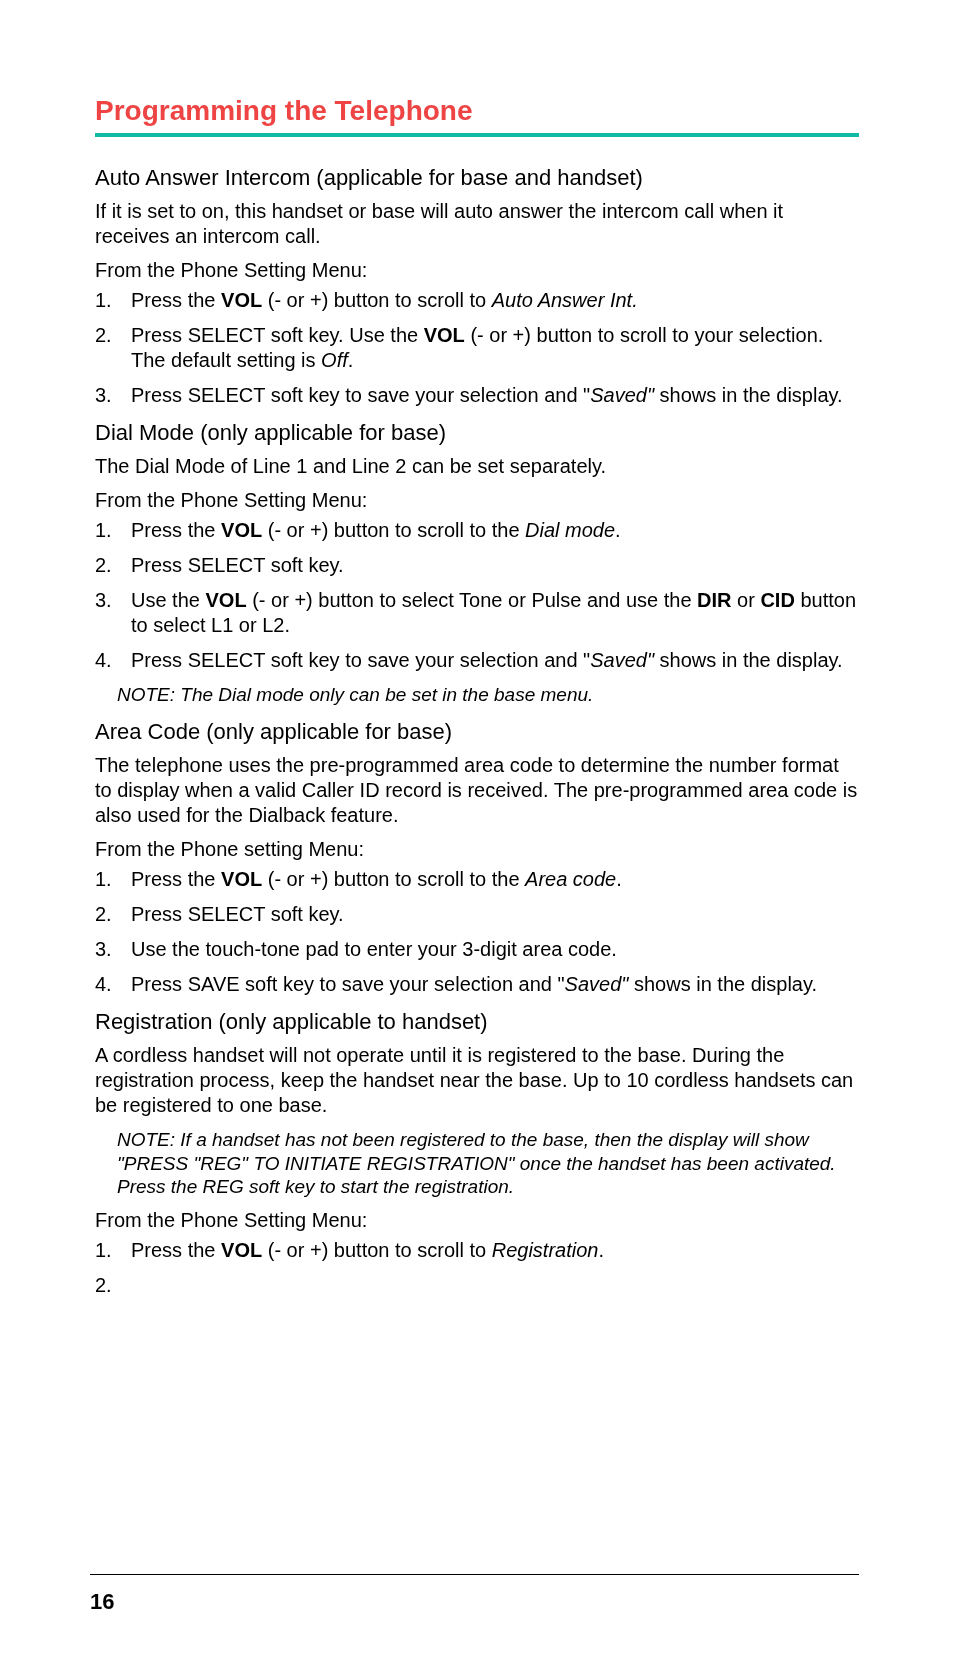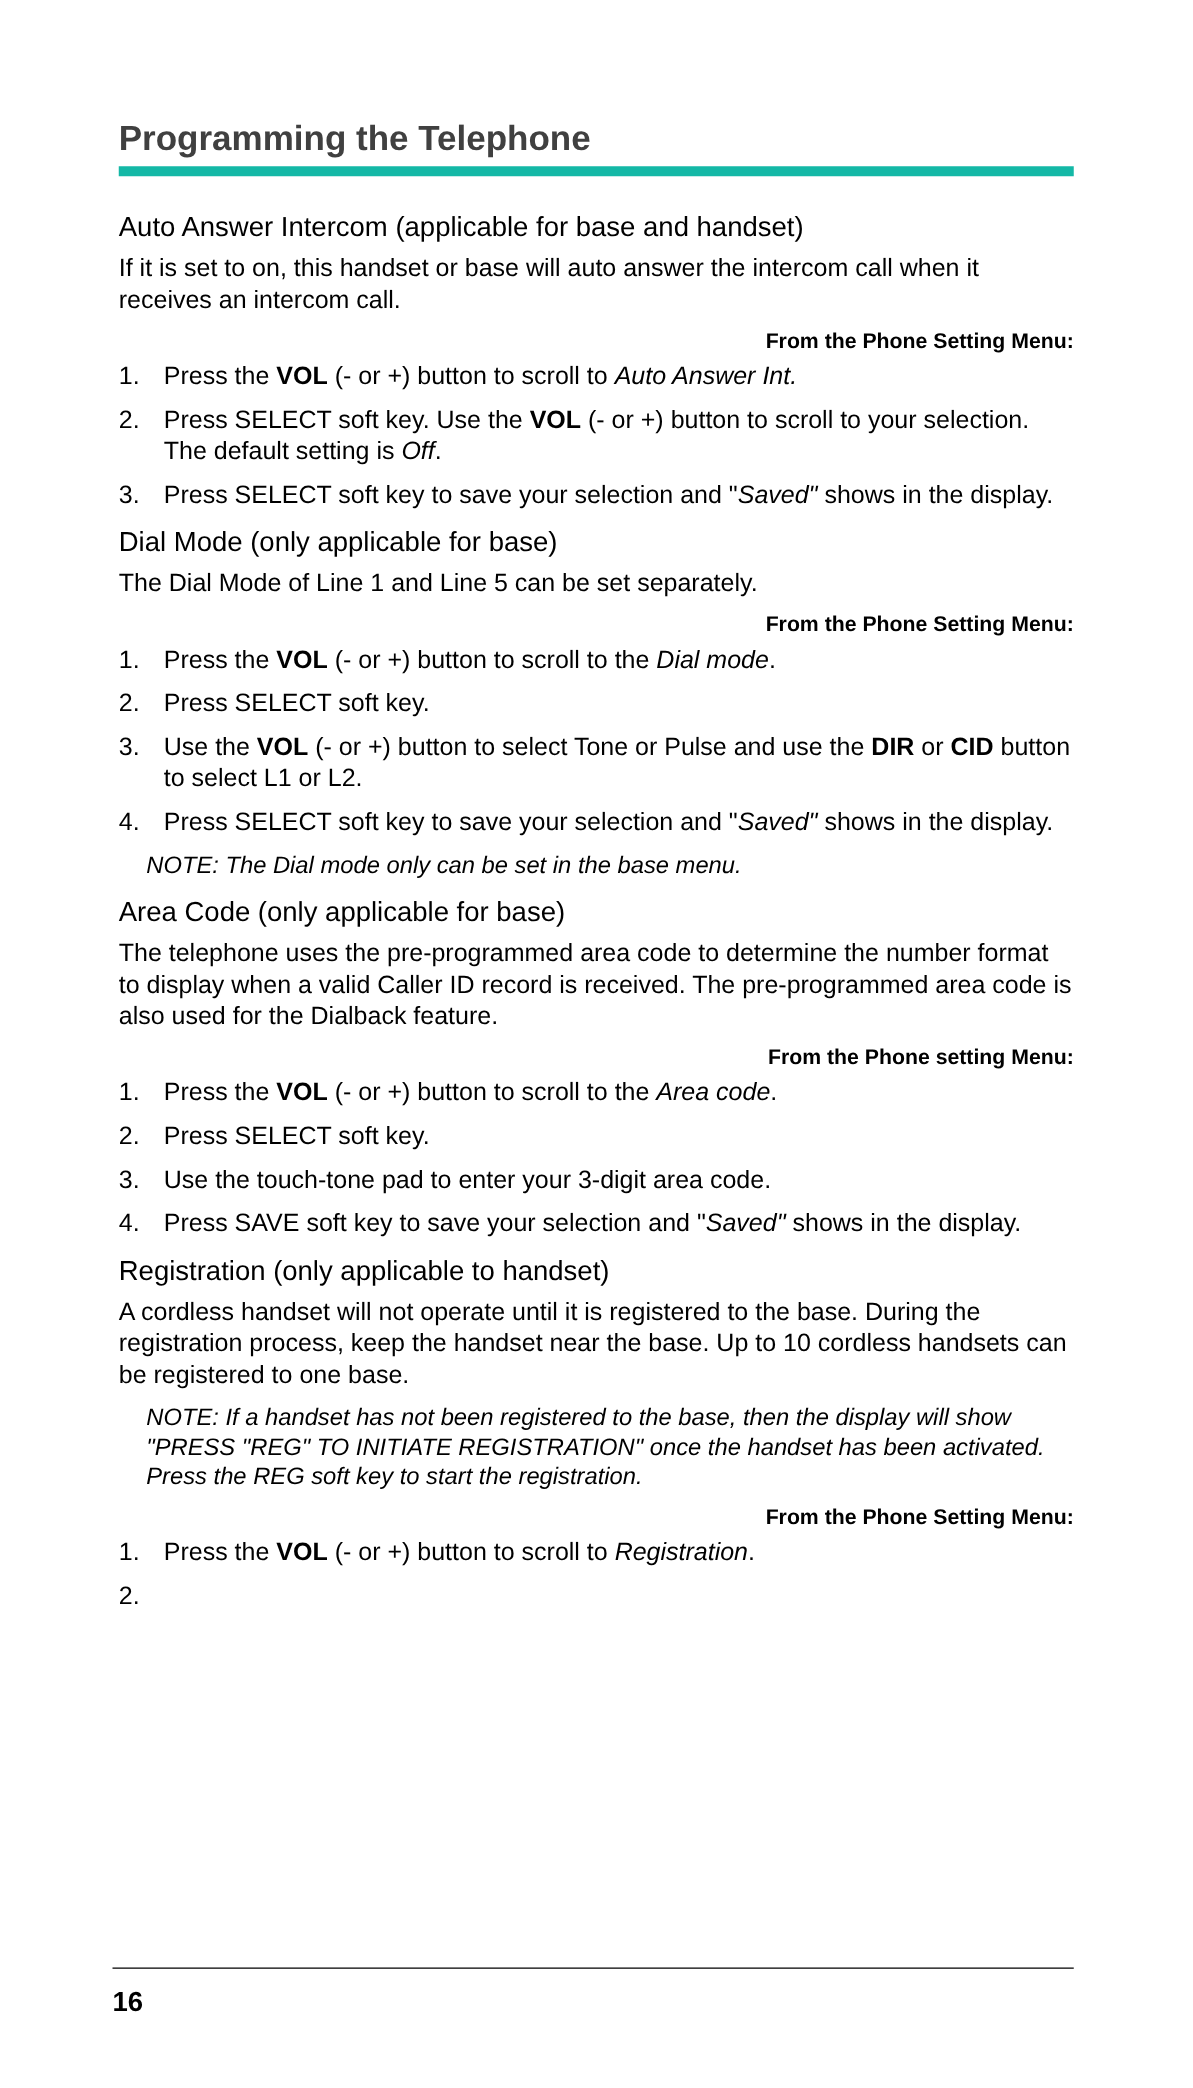--- a/index.html
+++ b/index.html
@@ -8,42 +8,41 @@
       height: 1670px;
       background: #fff;
       font-family: "Helvetica Neue", Helvetica, Arial, sans-serif;
       color: #000;
       padding: 95px 95px 40px 95px;
       position: relative;
     }
     .section-title {
       font-size: 28px;
       font-weight: bold;
-      color: #404040;
+      color: #ef4444;
       padding-bottom: 6px;
-      border-bottom: 8px solid #14b8a6;
+      border-bottom: 4px solid #14b8a6;
       margin-bottom: 28px;
     }
     h2.heading {
       font-size: 22px;
       font-weight: normal;
       margin-bottom: 8px;
       margin-top: 12px;
     }
     p.body {
       font-size: 20px;
       line-height: 1.25;
       margin-bottom: 10px;
     }
     p.subhead {
-      font-size: 17px;
-      font-weight: bold;
+      font-size: 20px;
+      font-weight: normal;
       margin-top: 8px;
       margin-bottom: 6px;
-      text-align: right;
     }
     ol.steps {
       list-style: none;
       margin-bottom: 4px;
     }
     ol.steps li {
       font-size: 20px;
       line-height: 1.25;
       padding-left: 36px;
       margin-bottom: 10px;
@@ -85,21 +84,21 @@
 <h2 class="heading">Auto Answer Intercom (applicable for base and handset)</h2>
 <p class="body">If it is set to on, this handset or base will auto answer the intercom call when it receives an intercom call.</p>
 <p class="subhead">From the Phone Setting Menu:</p>
 <ol class="steps">
   <li><span class="num">1.</span><span>Press the </span><span class="b">VOL</span><span> (- or +) button to scroll to </span><span class="i">Auto Answer Int.</span></li>
   <li><span class="num">2.</span><span>Press SELECT soft key. Use the </span><span class="b">VOL</span><span> (- or +) button to scroll to your selection. The default setting is </span><span class="i">Off</span><span>.</span></li>
   <li><span class="num">3.</span><span>Press SELECT soft key to save your selection and "</span><span class="i">Saved"</span><span> shows in the display.</span></li>
 </ol>
 
 <h2 class="heading">Dial Mode (only applicable for base)</h2>
-<p class="body">The Dial Mode of Line 1 and Line 5 can be set separately.</p>
+<p class="body">The Dial Mode of Line 1 and Line 2 can be set separately.</p>
 <p class="subhead">From the Phone Setting Menu:</p>
 <ol class="steps">
   <li><span class="num">1.</span><span>Press the </span><span class="b">VOL</span><span> (- or +) button to scroll to the </span><span class="i">Dial mode</span><span>.</span></li>
   <li><span class="num">2.</span><span>Press SELECT soft key.</span></li>
   <li><span class="num">3.</span><span>Use the </span><span class="b">VOL</span><span> (- or +) button to select Tone or Pulse and use the </span><span class="b">DIR</span><span> or </span><span class="b">CID</span><span> button to select L1 or L2.</span></li>
   <li><span class="num">4.</span><span>Press SELECT soft key to save your selection and "</span><span class="i">Saved"</span><span> shows in the display.</span></li>
 </ol>
 <p class="note">NOTE: The Dial mode only can be set in the base menu.</p>
 
 <h2 class="heading">Area Code (only applicable for base)</h2>

